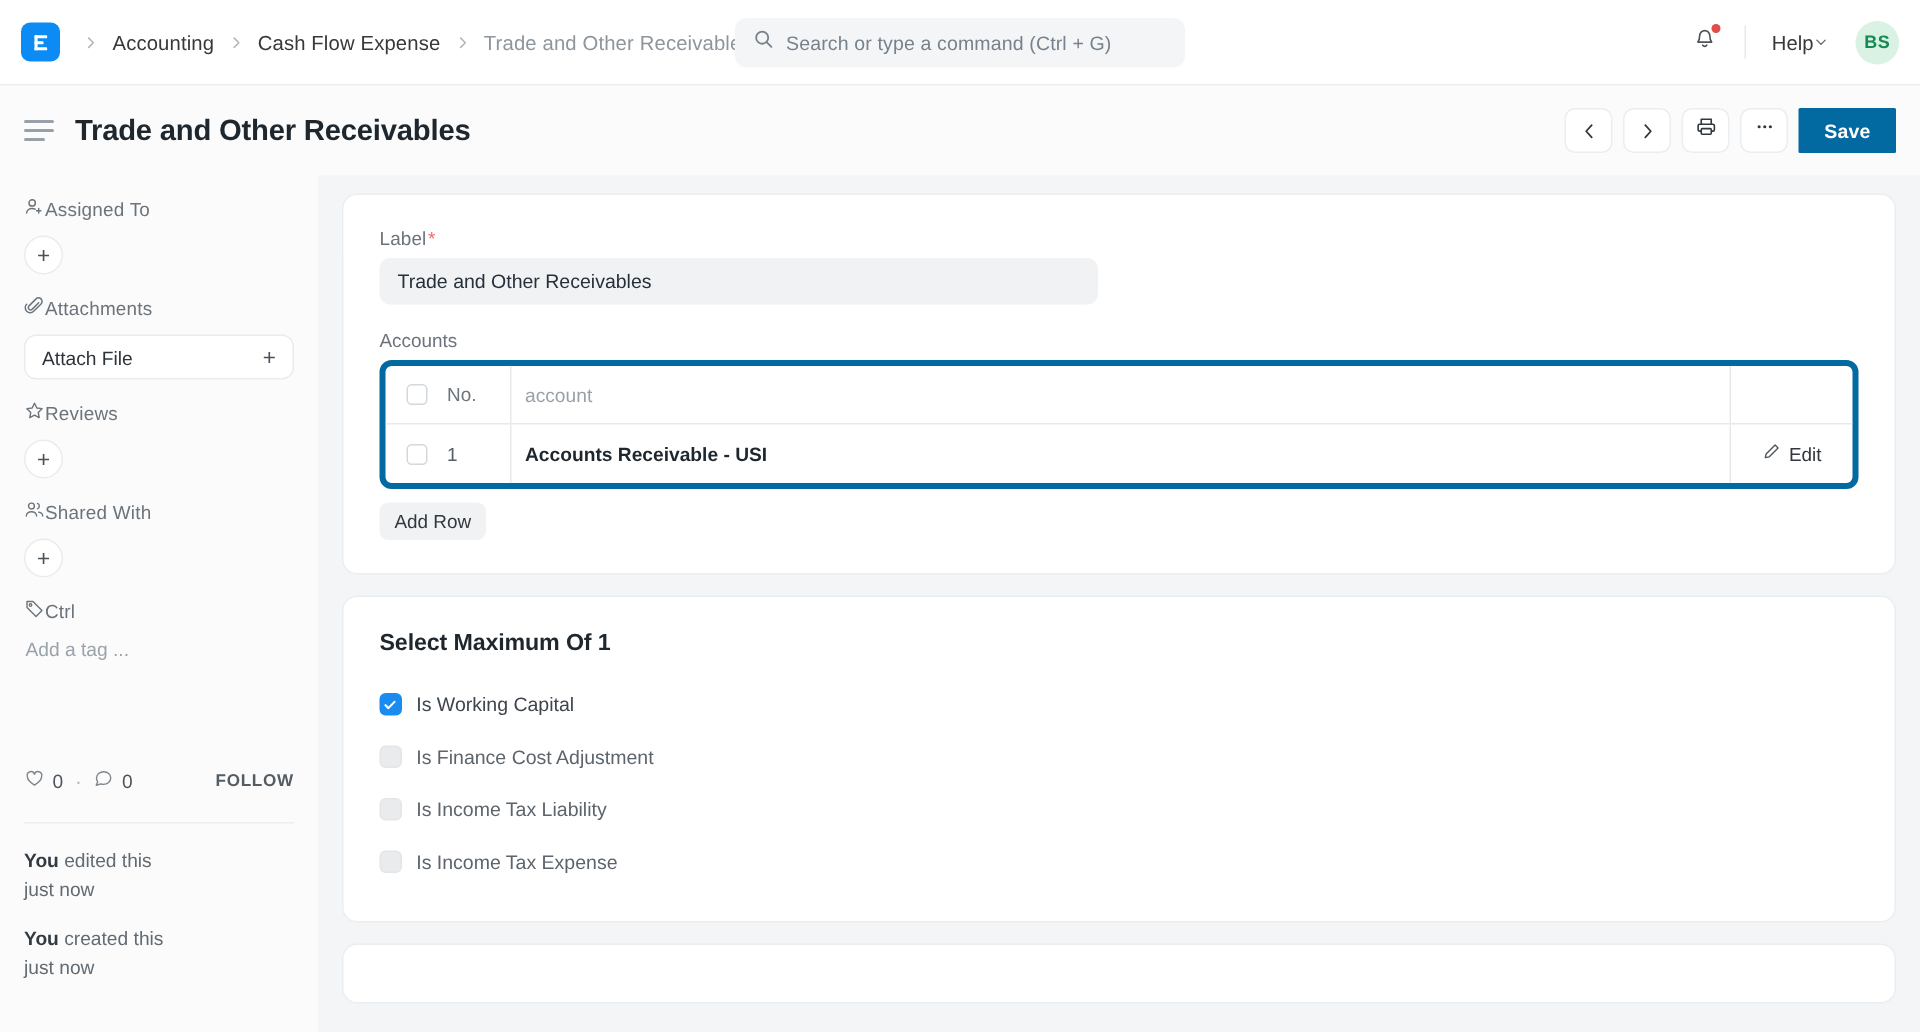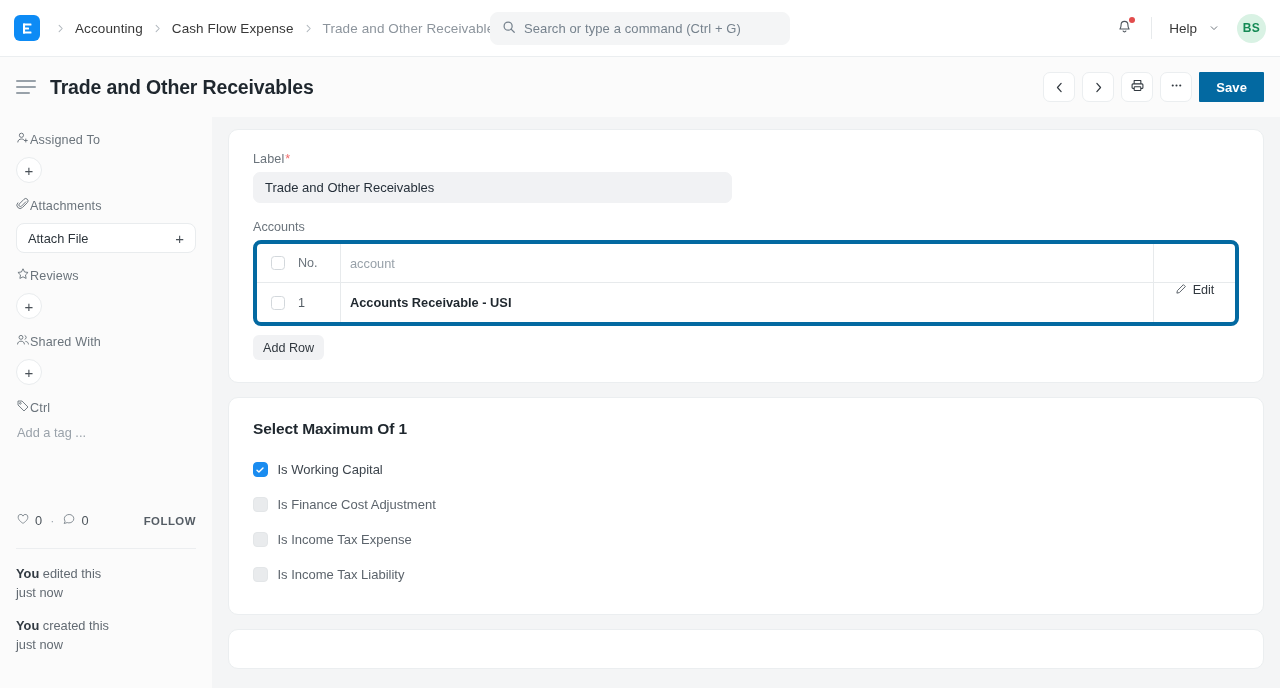--- a/index.html
+++ b/index.html
@@ -46,21 +46,21 @@
     display: flex; align-items: center; gap: 8px; padding: 0 11px;
   }
   .search-box .ph { font-size: 13px; color: #76828d; letter-spacing: .1px;}
   .navbar-right { margin-left: auto; display: flex; align-items: center; gap: 0; }
   .bell-btn { position: relative; padding: 5px 8px; border-radius: 6px; display:flex; align-items:center;}
   .bell-dot {
     position: absolute; top: 4px; right: 6px;
     width: 6px; height: 6px; border-radius: 50%; background: #e24c4c;
   }
   .vsep { width: 1px; height: 22px; background: #e7eaec; margin: 0 10px; }
-  .help-btn { display: flex; align-items: flex-start; gap: 12px; font-size: 13.5px; color: #383838; padding: 4px 7px; border-radius: 6px;}
+  .help-btn { display: flex; align-items: flex-start; gap: 0; font-size: 13.5px; color: #383838; padding: 4px 7px; border-radius: 6px;}
   .avatar {
     width: 29px; height: 29px; border-radius: 50%;
     background: #d9f2e4; color: #158a55;
     font-size: 12px; font-weight: 600; letter-spacing: .3px;
     display: flex; align-items: center; justify-content: center;
     margin-left: 11px;
   }
 
   
   .pagehead {
@@ -157,21 +157,21 @@
   }
   .grid-row { display: flex; align-items: center; height: 39px; }
   .grid-row.head { border-bottom: 1px solid #e7eaec; }
   .grid-row.body { border-bottom: none; }
   .cell-chk { width: 41px; display: flex; align-items: center; justify-content: center; }
   .cell-no { width: 42px; font-size: 12.6px; color: #545c64; display:flex; }
   .grid-row.head .cell-no { color: #6b747c; }
   .cell-main { flex: 1; padding-left: 9px; font-size: 12.8px; border-left: 1px solid #e7eaec; height: 100%; display: flex; align-items: center;}
   .grid-row.head .cell-main { color: #98a1a9; }
   .grid-row.body .cell-main { color: #1f272e; font-weight: 700; }
-  .cell-edit { width: 82px; border-left: 1px solid #e7eaec; height:100%; display: flex; justify-content: center; gap: 6px; font-size: 12.6px; color: #31383f;}
+  .cell-edit { width: 82px; border-left: 1px solid #e7eaec; height:100%; display: flex; align-items: center; justify-content: center; gap: 6px; font-size: 12.6px; color: #31383f;}
   .box-chk {
     width: 14px; height: 14px; border-radius: 3.5px;
     border: 1px solid #d3d8dc; background: #fff;
   }
   .addrow {
     margin-top: 9px; display: inline-flex; align-items: center;
     height: 25px; padding: 0 10px; border-radius: 6px;
     background: #f1f2f4; font-size: 12.6px; color: #31383f;
   }
 
@@ -454,24 +454,24 @@
         <span class="chk-label">Is Working Capital</span>
       </div>
 
       <div class="chk-row off">
         <div class="cb"></div>
         <span class="chk-label">Is Finance Cost Adjustment</span>
       </div>
 
       <div class="chk-row off">
         <div class="cb"></div>
-        <span class="chk-label">Is Income Tax Expense</span>
+        <span class="chk-label">Is Income Tax Liability</span>
       </div>
 
       <div class="chk-row off">
         <div class="cb"></div>
-        <span class="chk-label">Is Income Tax Liability</span>
+        <span class="chk-label">Is Income Tax Expense</span>
       </div>
     </div>
 
     <div class="card partial"></div>
   </div>
 </div>
 
 </body></html>

